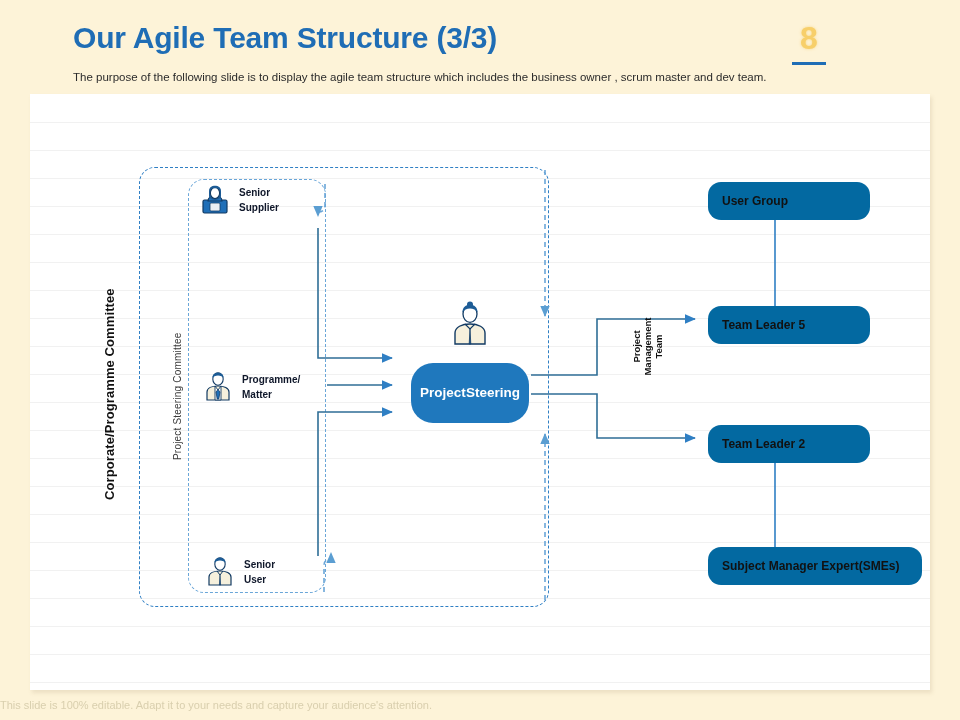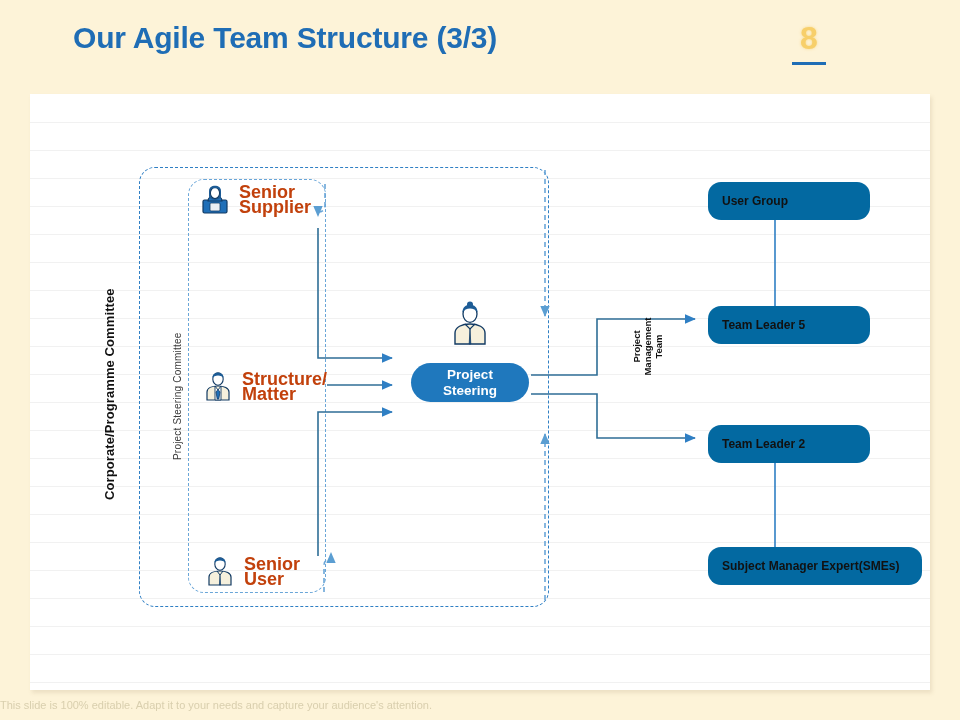--- a/index.html
+++ b/index.html
@@ -54,31 +54,31 @@
     text-align:center;
   }
 
   
   .dashbox{position:absolute;border:1.6px dashed #2f7fc4;border-radius:16px;}
   #box-corporate{left:139px;top:167px;width:408px;height:438px;}
   #box-steering{left:188px;top:179px;width:136px;height:412px;border-color:#6aa6d8;}
 
   
   .role{position:absolute;display:flex;align-items:center;gap:9px;}
-  .role-label{font-size:18px;font-weight:bold;color:#c2410c;line-height:15px;white-space:nowrap;}
+  .role-label{font-size:10px;font-weight:bold;color:#0f172a;line-height:15px;white-space:nowrap;}
   #role-senior-supplier{left:200px;top:181px;}
   #role-executive-sponsor{left:203px;top:368px;}
   #role-senior-user{left:205px;top:553px;}
 
   
   #pm-avatar{position:absolute;left:450px;top:298px;}
   #pm-pill{
-    position:absolute;left:411px;top:363px;width:118px;height:39px;
+    position:absolute;left:411px;top:363px;width:118px;height:60px;
     background:#1f78bd;border-radius:22px;
-    display:flex;flex-direction:column;align-items:center;justify-content:center;
+    display:flex;flex-direction:row;align-items:center;justify-content:center;
     color:#ffffff;font-size:13.5px;font-weight:bold;line-height:16px;
   }
 
   
   .rpill{
     position:absolute;height:38px;background:#0369a1;border-radius:13px;
     display:flex;align-items:center;padding:0 14px;
     font-size:12px;font-weight:bold;color:#111;white-space:nowrap;
   }
   #pill-user-group{left:708px;top:182px;width:134px;}
@@ -93,20 +93,21 @@
   #footer-note{
     position:absolute;left:0;top:699px;width:960px;text-align:left;
     font-size:11px;color:#d9cfae;
   }
 </style>
 </head>
 <body>
 
 <div id="header">
   <div id="slide-title">Our Agile Team Structure (3/3)</div>
+  <div id="slide-subtitle">The purpose of the following slide is to display the agile team structure which includes the business owner , scrum master and dev team.</div>
   <div id="page-badge">
     <div id="page-number">8</div>
     <div id="page-rule"></div>
   </div>
 </div>
 
 <div id="canvas">
   <div id="gridlines">
       <i style="top: 28px;"></i>
       <i style="top: 56px;"></i>
@@ -192,21 +193,21 @@
   <span>
     <svg width="30" height="34" viewBox="0 0 30 34">
       <path d="M4,32 L4,24 C4,20 9,18 15,18 C21,18 26,20 26,24 L26,32 Z" fill="#f6f0dc" stroke="#123a63" stroke-width="1.2"></path>
       <path d="M12,18 L15,22 L18,18 L18,32 L12,32 Z" fill="#ffffff" stroke="#123a63" stroke-width="0.9"></path>
       <path d="M15,21.5 L17,24 L15.8,31 L14.2,31 L13,24 Z" fill="#1f6fb8" stroke="#123a63" stroke-width="0.8"></path>
       <ellipse cx="15" cy="11" rx="5.2" ry="6.2" fill="#ffffff" stroke="#123a63" stroke-width="1.1"></ellipse>
       <path d="M9.4,10 C9,3 21,3 20.6,10 C19,6.5 11,6.5 9.4,10 Z" fill="#1d5c96"></path>
     </svg>
   </span>
   <span class="role-label">
-    <span>Structure/</span><br>
+    <span>Programme/</span><br>
     <span>Matter</span>
   </span>
 </div>
 
 <div class="role" id="role-senior-user">
   <span>
     <svg width="30" height="34" viewBox="0 0 30 34">
       <path d="M4,32 L4,24 C4,20 9,18 15,18 C21,18 26,20 26,24 L26,32 Z" fill="#f6f0dc" stroke="#123a63" stroke-width="1.2"></path>
       <path d="M12,18 L15,22 L18,18" fill="none" stroke="#123a63" stroke-width="1"></path>
       <path d="M15,22 L15.6,32 L14.4,32 Z" fill="#1d5c96" stroke="#123a63" stroke-width="0.7"></path>

